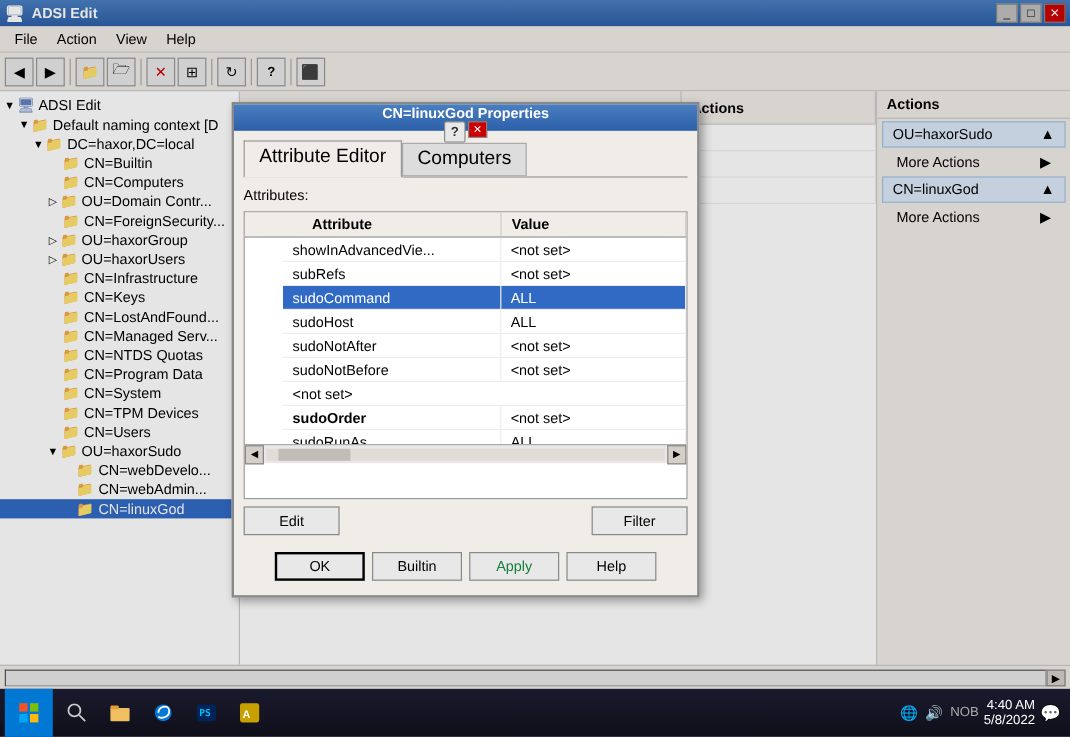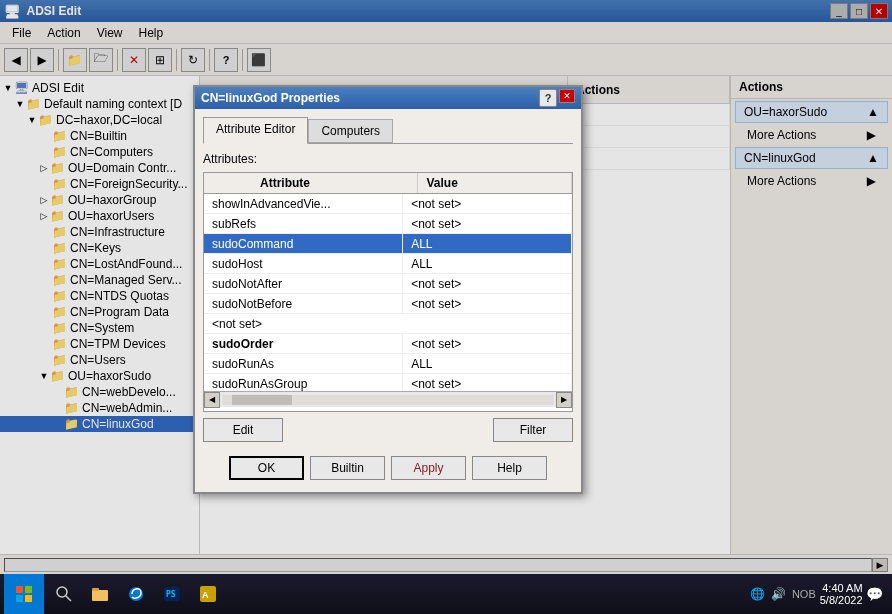--- a/index.html
+++ b/index.html
@@ -61,27 +61,27 @@
     .action-group { }
     .action-group-header { display: flex; align-items: center; justify-content: space-between; padding: 3px 8px; background: #dce8f8; border: 1px solid #a8c4e0; margin: 2px 4px; cursor: pointer; font-size: 12px; }
     .action-item { padding: 3px 16px; font-size: 12px; cursor: pointer; display: flex; align-items: center; justify-content: space-between; }
 
     
     .status-bar { height: 20px; background: #f0ede8; border-top: 1px solid #ccc; display: flex; align-items: center; padding: 0 4px; }
 
     
     .dialog-overlay { position: absolute; top: 0; left: 0; width: 100%; height: 574px; background: rgba(0,0,0,0.1); z-index: 500; }
     .dialog { position: absolute; top: 85px; left: 193px; width: 390px; background: #f0ede8; border: 2px solid #888; box-shadow: 3px 3px 8px rgba(0,0,0,0.4); z-index: 600; }
-    .dialog-title { height: 22px; background: linear-gradient(180deg, #4a7fc1 0%, #2c5fa8 100%); display: flex; align-items: center; justify-content: space-between; padding: 0 6px; }
+    .dialog-title { height: 22px; background: linear-gradient(180deg, #4a7fc1 0%, #2c5fa8 100%); display: flex; align-items: center; justify-content: space-between; padding: 0 6px; flex-direction: column; }
     .dialog-title-text { color: white; font-size: 12px; font-weight: bold; }
     .dialog-title-controls { display: flex; gap: 2px; }
     .dialog-title-btn { width: 16px; height: 14px; background: #c0c0c0; border: 1px solid #888; font-size: 9px; display: flex; align-items: center; justify-content: center; cursor: pointer; }
     .dialog-content { padding: 8px; }
     .dialog-tabs { display: flex; border-bottom: 1px solid #999; margin-bottom: 8px; }
-    .dialog-tab { padding: 4px 12px; font-size: 12px; cursor: pointer; border: 1px solid transparent; }
+    .dialog-tab { padding: 4px 12px; font-size: 16px; cursor: pointer; border: 1px solid transparent; }
     .dialog-tab.active { background: #f0ede8; border: 1px solid #999; border-bottom: 1px solid #f0ede8; margin-bottom: -1px; }
     .dialog-tab:not(.active) { background: #ddd; margin-top: 2px; border: 1px solid #aaa; }
     .attr-section { font-size: 12px; margin-bottom: 6px; }
     .attr-table-container { border: 1px solid #999; height: 240px; overflow: hidden; position: relative; background: white; }
     .attr-table { width: 100%; }
     .attr-table-header { display: flex; background: #f0ede8; border-bottom: 1px solid #999; }
     .attr-col-header { padding: 3px 8px; font-size: 12px; font-weight: bold; flex: 1; border-right: 1px solid #ccc; }
     .attr-table-body { height: 210px; overflow-y: scroll; }
     .attr-row { display: flex; border-bottom: 1px solid #eee; min-height: 20px; }
     .attr-row.selected { background: #316ac5; color: white; }
@@ -354,21 +354,21 @@
       </div>
 
       <div class="attr-table-container">
         <div class="attr-table">
 
           <div class="attr-table-header">
             <div class="attr-col-header" style="flex:1.2;margin-left:48px;">Attribute</div>
             <div class="attr-col-header" style="flex:1;padding-right:20px;">Value</div>
           </div>
 
-          <div class="attr-table-body" style="height:197px;overflow-y:scroll;overflow-x:hidden;">
+          <div class="attr-table-body" style="height:172px;overflow-y:scroll;overflow-x:hidden;margin-left:32px;">
 
             <div class="attr-row">
               <div class="attr-cell" style="flex:1.2;">showInAdvancedVie...</div>
               <div class="attr-cell" style="flex:1;">&lt;not set&gt;</div>
             </div>
             <div class="attr-row">
               <div class="attr-cell" style="flex:1.2;">subRefs</div>
               <div class="attr-cell" style="flex:1;">&lt;not set&gt;</div>
             </div>
             <div class="attr-row selected">
@@ -416,21 +416,21 @@
       </div>
 
       <div class="edit-filter-row">
         <div class="dialog-btn" style="width:80px;margin-top:6px;">Edit</div>
         <div class="dialog-btn" style="width:80px;margin-top:6px;">Filter</div>
       </div>
 
       <div class="dialog-buttons-row" style="justify-content:center;">
         <div class="dialog-btn default" style="width:75px;">OK</div>
         <div class="dialog-btn" style="width:75px;">Builtin</div>
-        <div class="dialog-btn" style="width:75px;color:#7f1d1d;">Apply</div>
+        <div class="dialog-btn" style="width:75px;color:#15803d;">Apply</div>
         <div class="dialog-btn" style="width:75px;">Help</div>
       </div>
 
     </div>
   </div>
 </div>
 
 <div class="taskbar">
   <div class="taskbar-left">
     <div class="taskbar-win-btn">

